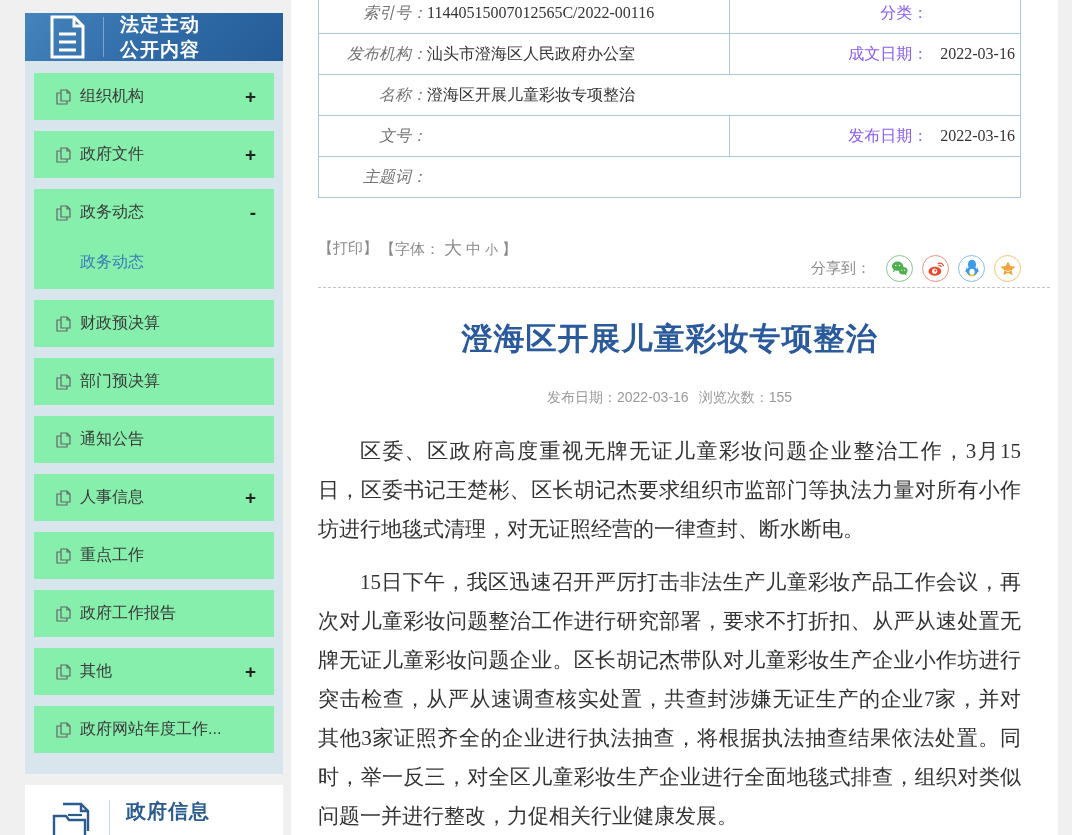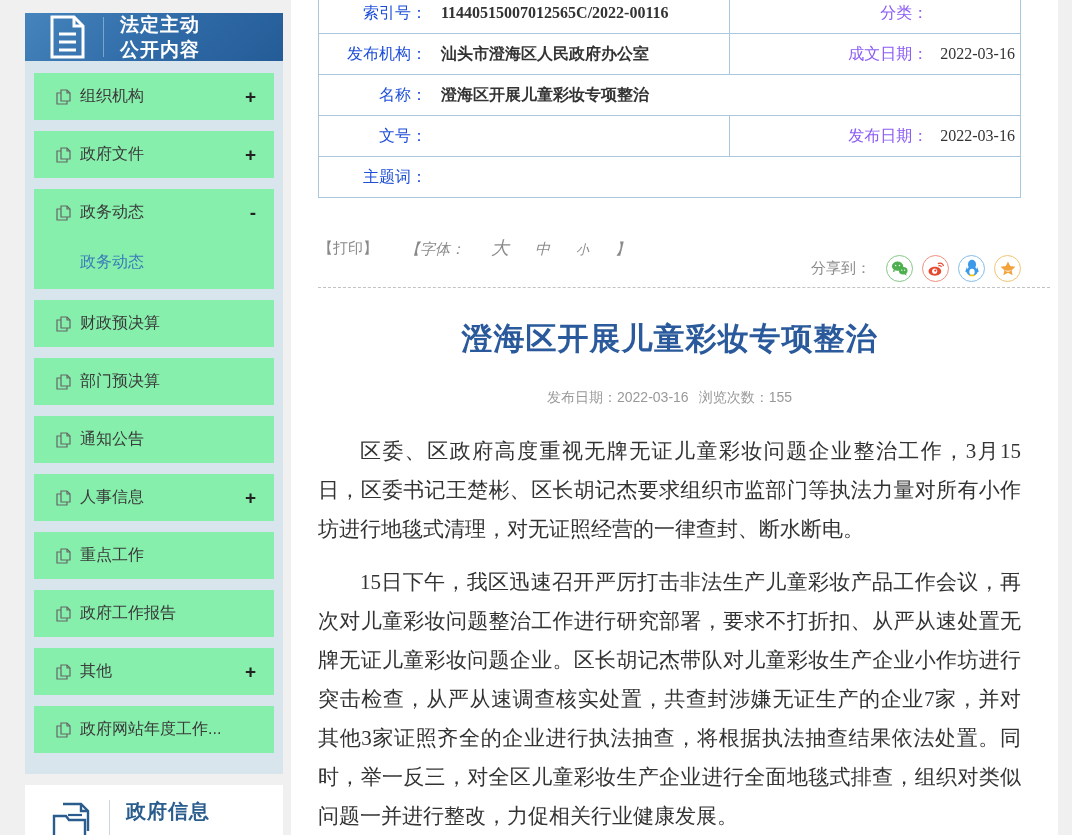--- a/index.html
+++ b/index.html
@@ -27,31 +27,31 @@
   .sb-footer-icon { width:48px; height:46px; }
   .sb-footer-vdivider { width:1px; height:44px; background:#c9d6e0; margin:2px 16px 0 12px; }
   .sb-footer-title { color:#2a5c8e; font-size:20px; font-weight:bold; line-height:27px; letter-spacing:1px; }
 
   
   .doc-table { position:absolute; left:318px; top:-8px; width:703px; border-collapse:collapse;
     font-family:"Liberation Serif", serif; font-size:16px; color:#333; background:#fff; }
   .doc-table td { border:1px solid #a9c8dd; height:41px; vertical-align:middle; padding:0; }
   .cell-l { width:412px; }
   .cell-r { width:291px; }
-  .lbl { display:inline-block; width:108px; text-align:right; color:#1d4ed8; }
+  .lbl { display:inline-block; width:108px; text-align:right; color:#737373;font-style:italic; }
   .lbl2 { display:inline-block; width:198px; text-align:right; color:#8b5cf6; }
-  .val { margin-left:14px;font-weight:bold; }
+  .val { margin-left:0; }
   .val2 { margin-left:12px; }
 
   
   .toolbar { position:absolute; left:318px; top:228px; width:703px; height:40px;
     display:flex; align-items:center; color:#8a8a8a; font-size:15px; font-family:"Liberation Serif", serif; }
-  .tb-print { cursor:pointer; margin-right:14px; }
+  .tb-print { cursor:pointer; }
   .tb-font { display:flex; align-items:baseline; }
-  .tb-font span { margin:0 13px;font-style:italic; }
+  .tb-font span { margin:0 2px; }
   .fs-large { font-size:18px; cursor:pointer; }
   .fs-medium { font-size:15px; cursor:pointer; }
   .fs-small { font-size:13px; cursor:pointer; }
   .tb-share { margin-left:auto; display:flex; align-items:center;margin-top:40px; }
   .share-label { margin-right:6px; }
   .share-btn { width:27px; height:27px; border-radius:50%; margin-left:9px; display:flex;
     align-items:center; justify-content:center; cursor:pointer; background:#fff; }
   .share-wechat { border:1px solid #86c786; }
   .share-weibo  { border:1px solid #ef8f7e; }
   .share-qq     { border:1px solid #84bdea; }

